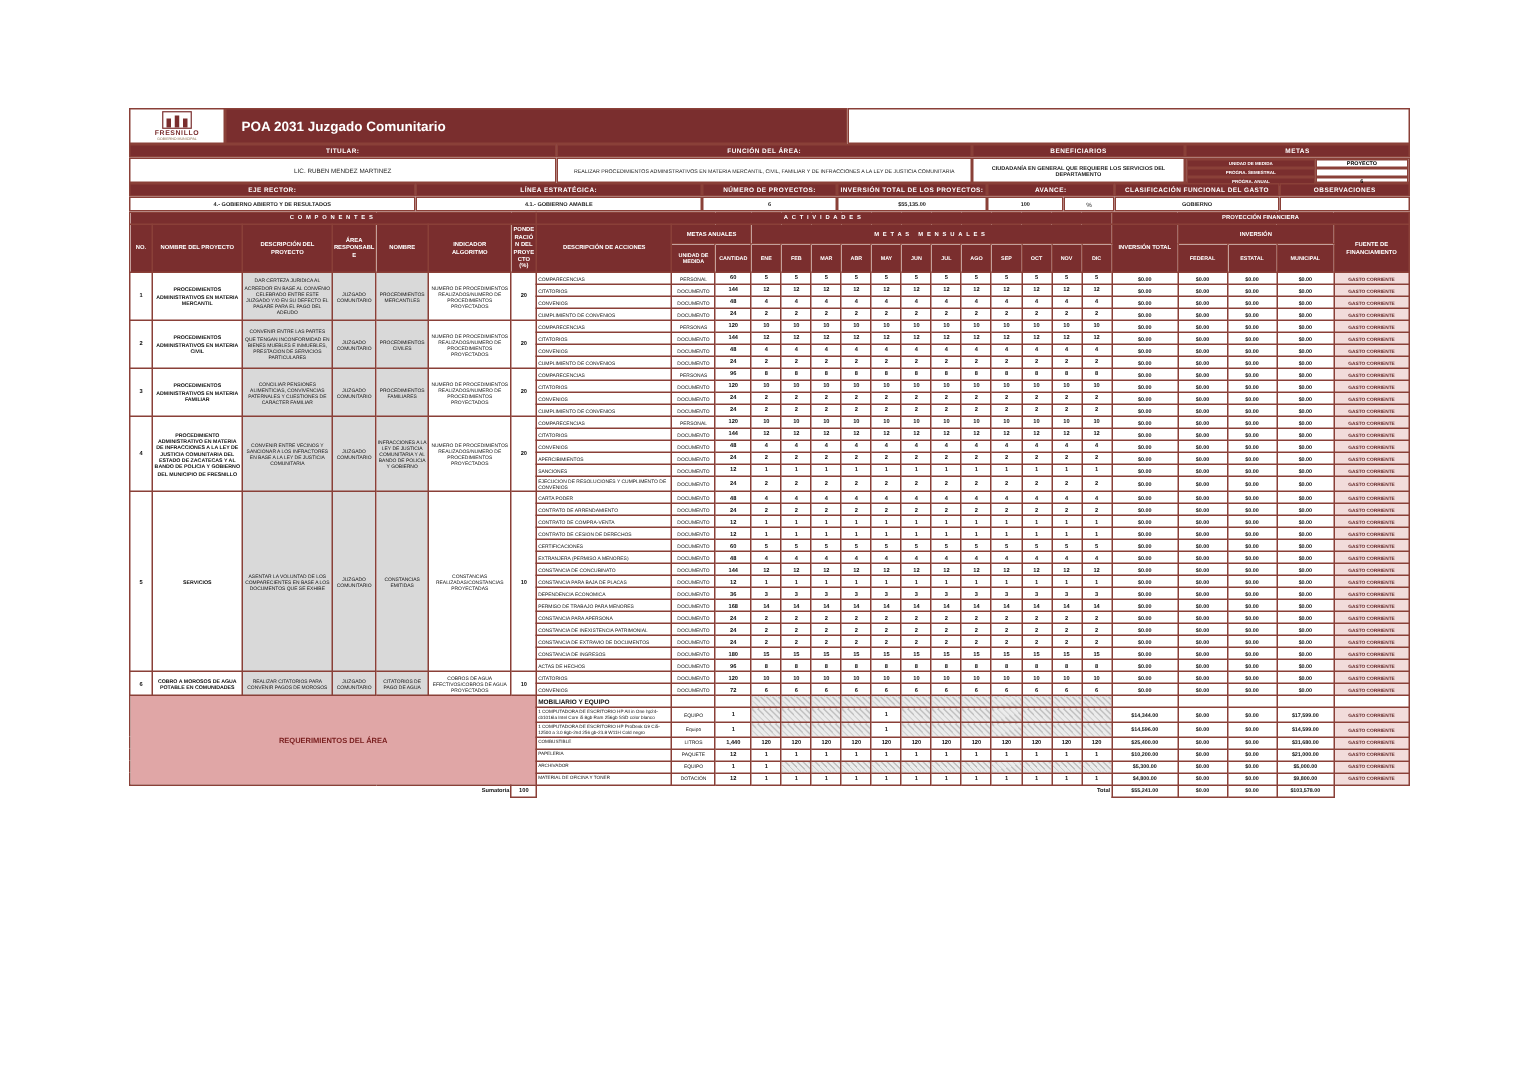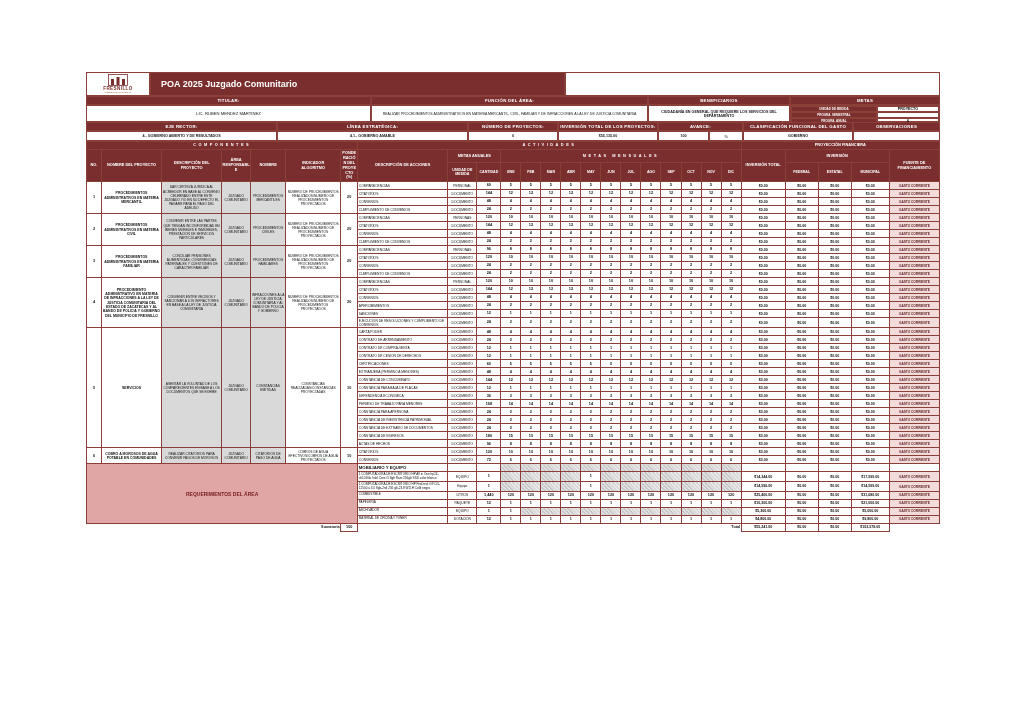--- a/index.html
+++ b/index.html
@@ -48,21 +48,21 @@
 
   <div class="hrow" style="height:24px">
     <div class="hcell logo" style="width:64px">
       <svg class="crest" width="20" height="12" viewBox="0 0 20 12">
         <rect x="0.5" y="0.5" width="19" height="11" fill="none" stroke="#7a2e2e" stroke-width="0.8"></rect>
         <path d="M3 11 V5 h3 v6 M8.5 11 V3 h3 v8 M14 11 V5 h3 v6" fill="#7a2e2e"></path>
       </svg>
       <div class="logotext">FRESNILLO</div>
       <div class="logotag">GOBIERNO MUNICIPAL</div>
     </div>
-    <div class="hcell title" style="width:415px">POA 2025 Juzgado Comunitario</div>
+    <div class="hcell title" style="width:415px">POA 2031 Juzgado Comunitario</div>
     <div class="hcell" style="flex:1"></div>
   </div>
 
   <div class="hrow" style="height:9px">
     <div class="hcell band" style="width:285px">TITULAR:</div>
     <div class="hcell band" style="width:277px">FUNCIÓN DEL ÁREA:</div>
     <div class="hcell band" style="width:142px">BENEFICIARIOS</div>
     <div class="hcell band" style="flex:1">METAS</div>
   </div>
 

